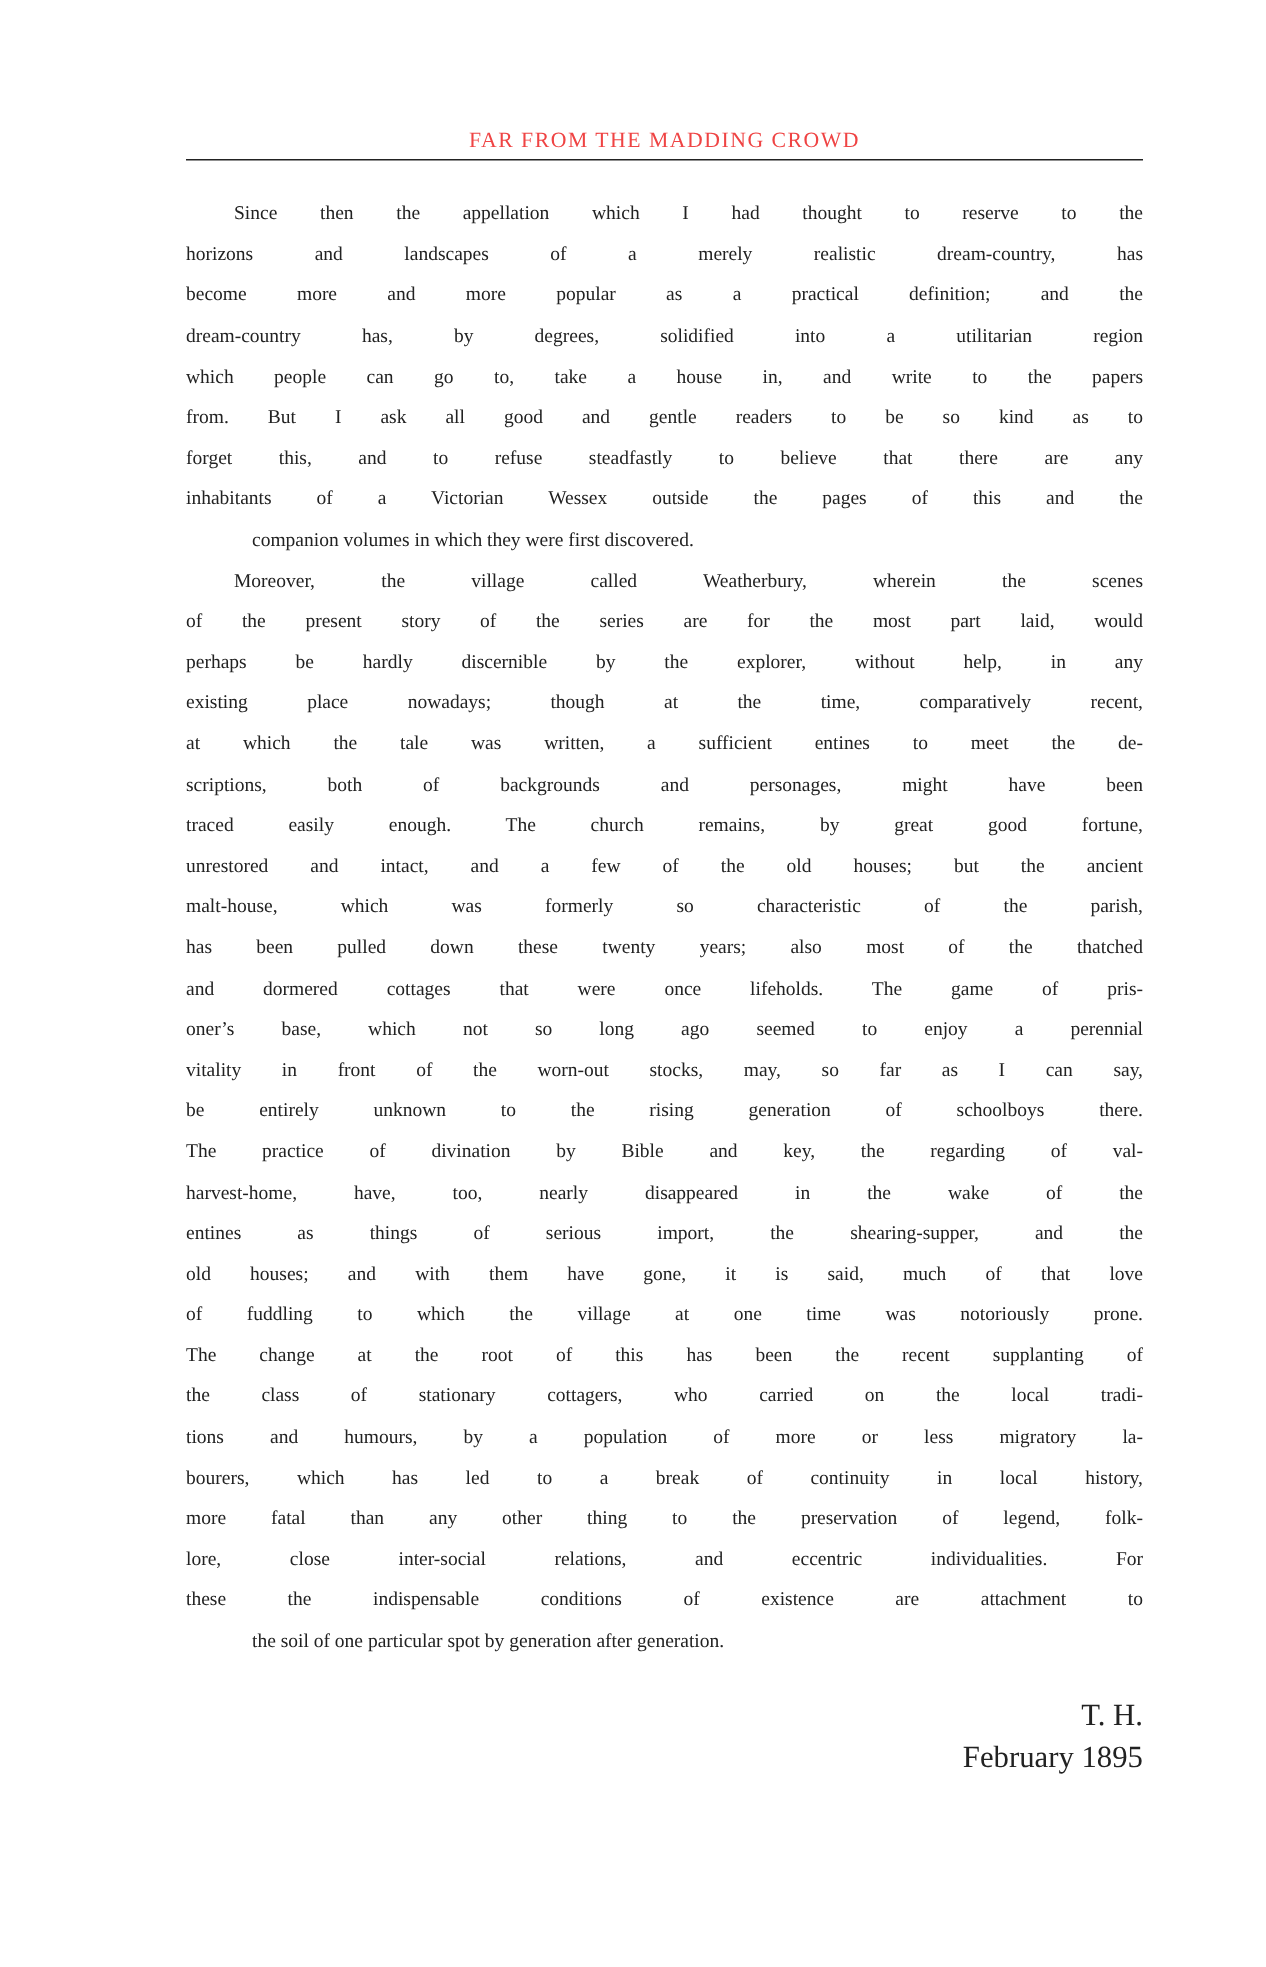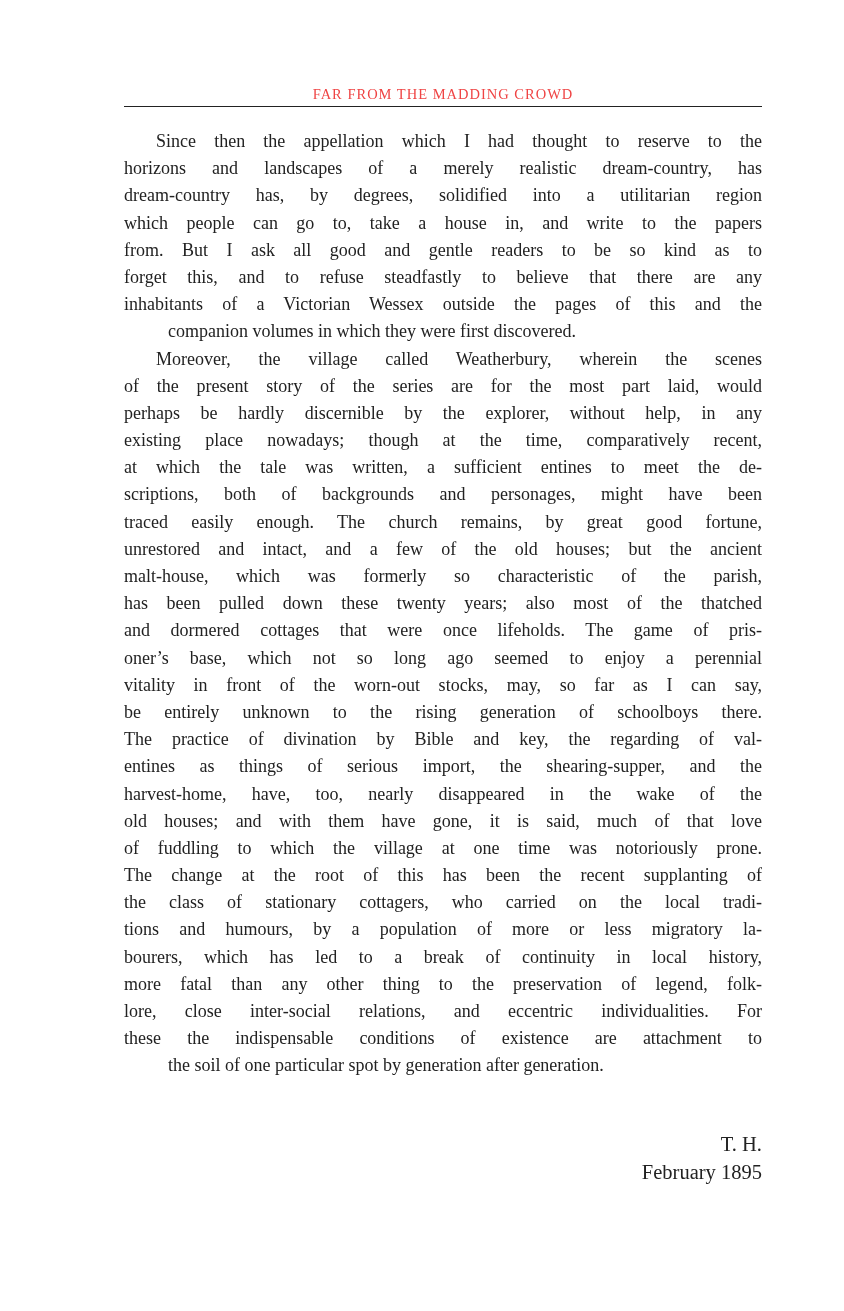--- a/index.html
+++ b/index.html
@@ -2,36 +2,37 @@
 <html><head>
 <meta charset="utf-8">
 <style>
   html, body { margin: 0; padding: 0; background: #ffffff; }
   body { width: 844px; height: 1311px; position: relative; overflow: hidden;
          font-family: "DejaVu Serif", "Liberation Serif", serif; color: #222; }
   .running-head { position: absolute; left: 124px; top: 86px; width: 638px; text-align: center;
          font-size: 14.5px; letter-spacing: 1px; color: #ef4444; font-family: "Liberation Serif", serif; }
   .rule { position: absolute; left: 124px; top: 106px; width: 638px; height: 0; border-top: 1.3px solid #222; }
   .body { position: absolute; left: 124px; top: 128px; width: 638px;
-          font-family: "Liberation Serif", serif; font-size: 18px; line-height: 27.2px; color: #222; }
+          font-family: "Liberation Serif", serif; font-size: 13px; line-height: 27.2px; color: #222; }
   .line { display: block; white-space: nowrap; text-align: justify; text-align-last: justify; height: 27.2px; }
   .line.last { text-align-last: left; margin-left: 44px; }
   .line.indent { padding-left: 32px; }
   .sign { position: absolute; right: 82px; font-family: "Liberation Serif", serif; font-size: 20.5px; color: #222; text-align: left; }
 </style>
 </head>
 <body>
 
 <div class="running-head">FAR FROM THE MADDING CROWD</div>
 <div class="rule"></div>
 
 <div class="body">
   <div>
     <span class="line indent">Since then the appellation which I had thought to reserve to the</span>
     <span class="line">horizons and landscapes of a merely realistic dream-country, has</span>
+    <span class="line">become more and more popular as a practical definition; and the</span>
     <span class="line">dream-country has, by degrees, solidified into a utilitarian region</span>
     <span class="line">which people can go to, take a house in, and write to the papers</span>
     <span class="line">from. But I ask all good and gentle readers to be so kind as to</span>
     <span class="line">forget this, and to refuse steadfastly to believe that there are any</span>
     <span class="line">inhabitants of a Victorian Wessex outside the pages of this and the</span>
     <span class="line last">companion volumes in which they were first discovered.</span>
   </div>
   <div>
     <span class="line indent">Moreover, the village called Weatherbury, wherein the scenes</span>
     <span class="line">of the present story of the series are for the most part laid, would</span>
@@ -41,22 +42,22 @@
     <span class="line">scriptions, both of backgrounds and personages, might have been</span>
     <span class="line">traced easily enough. The church remains, by great good fortune,</span>
     <span class="line">unrestored and intact, and a few of the old houses; but the ancient</span>
     <span class="line">malt-house, which was formerly so characteristic of the parish,</span>
     <span class="line">has been pulled down these twenty years; also most of the thatched</span>
     <span class="line">and dormered cottages that were once lifeholds. The game of pris-</span>
     <span class="line">oner’s base, which not so long ago seemed to enjoy a perennial</span>
     <span class="line">vitality in front of the worn-out stocks, may, so far as I can say,</span>
     <span class="line">be entirely unknown to the rising generation of schoolboys there.</span>
     <span class="line">The practice of divination by Bible and key, the regarding of val-</span>
+    <span class="line">harvest-home, have, too, nearly disappeared in the wake of the</span>
     <span class="line">entines as things of serious import, the shearing-supper, and the</span>
-    <span class="line">harvest-home, have, too, nearly disappeared in the wake of the</span>
     <span class="line">old houses; and with them have gone, it is said, much of that love</span>
     <span class="line">of fuddling to which the village at one time was notoriously prone.</span>
     <span class="line">The change at the root of this has been the recent supplanting of</span>
     <span class="line">the class of stationary cottagers, who carried on the local tradi-</span>
     <span class="line">tions and humours, by a population of more or less migratory la-</span>
     <span class="line">bourers, which has led to a break of continuity in local history,</span>
     <span class="line">more fatal than any other thing to the preservation of legend, folk-</span>
     <span class="line">lore, close inter-social relations, and eccentric individualities. For</span>
     <span class="line">these the indispensable conditions of existence are attachment to</span>
     <span class="line last">the soil of one particular spot by generation after generation.</span>

